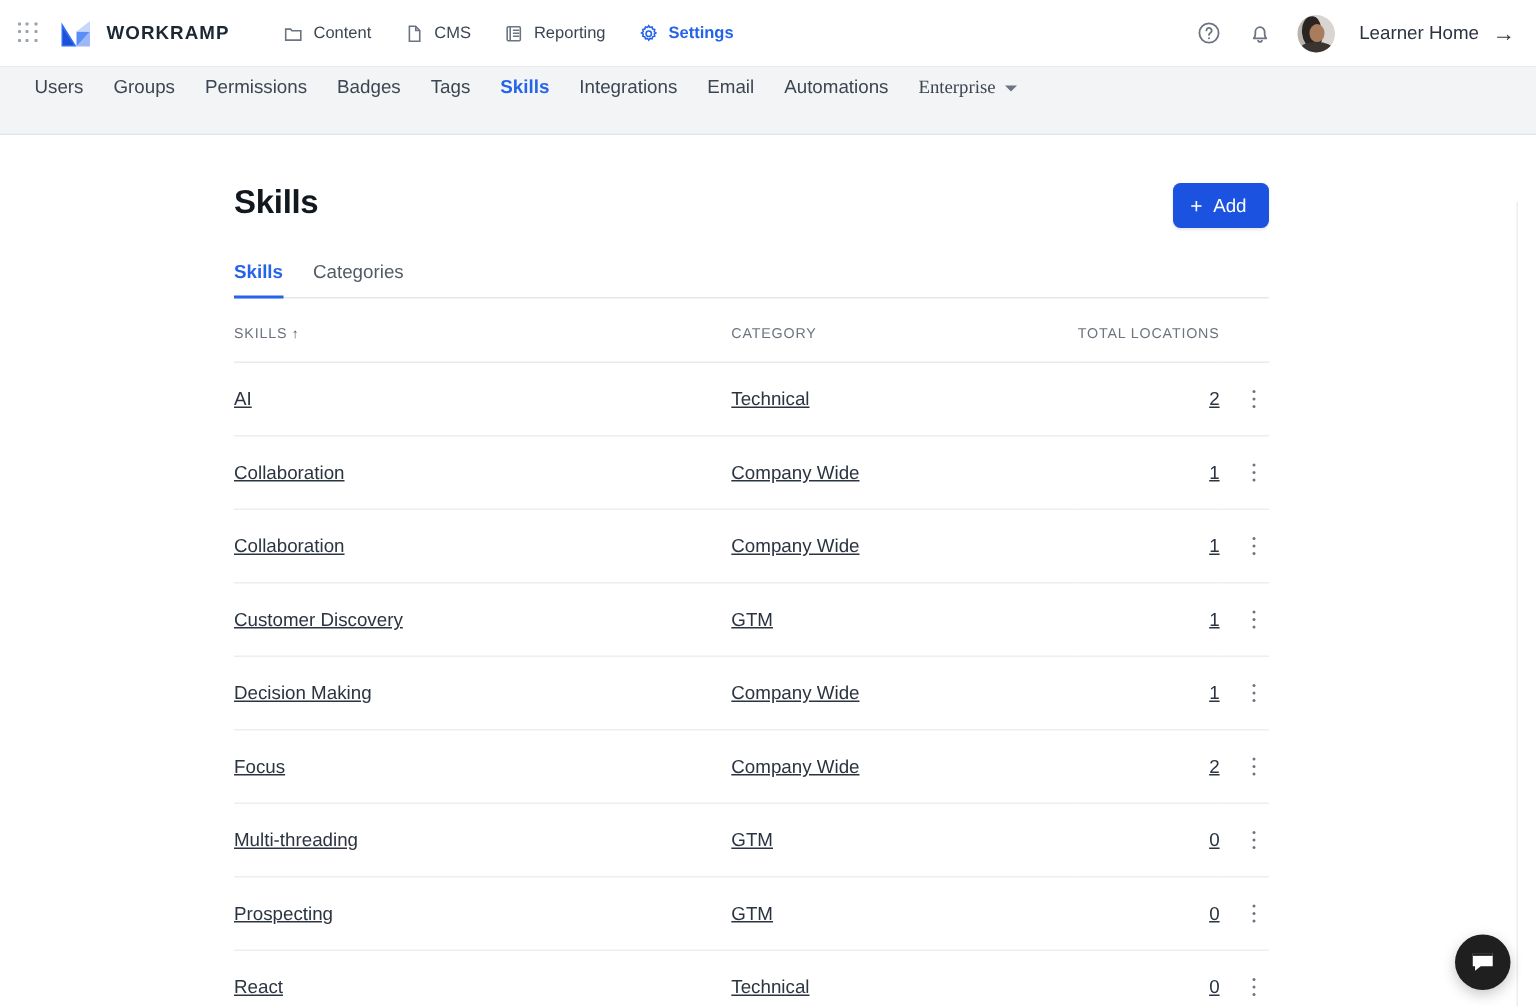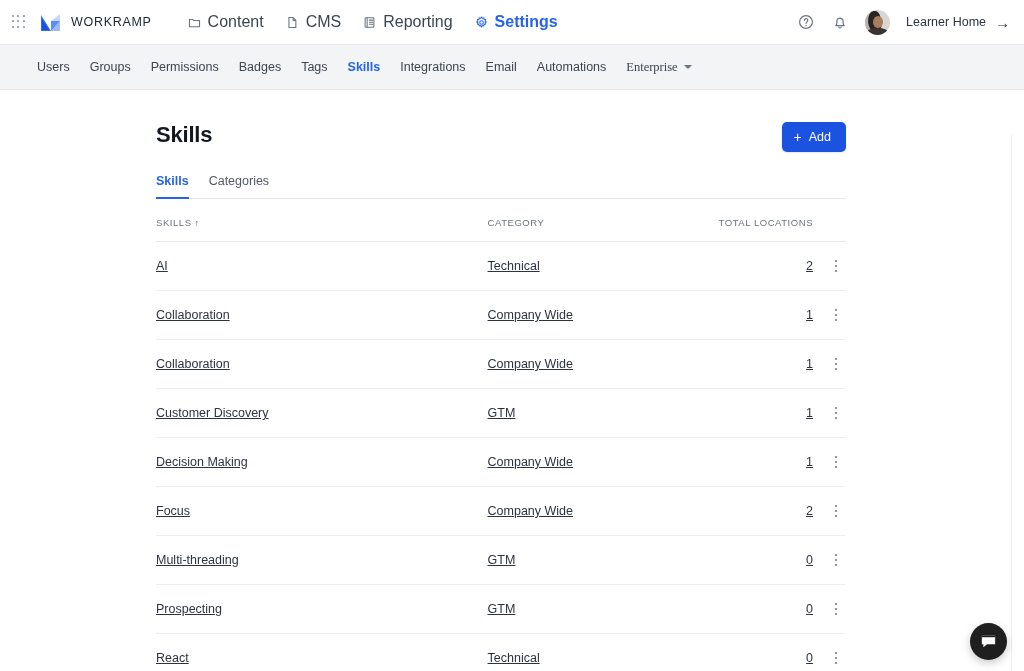--- a/index.html
+++ b/index.html
@@ -60,36 +60,36 @@
     display: flex;
     align-items: center;
     gap: 9px;
     margin-right: 26px;
     cursor: pointer;
     flex: none;
   }
   .brand-mark { width: 22px; height: 20px; flex: none; display:block; }
   .brand-name {
     font-size: 12.5px;
-    font-weight: normal;
+    font-weight: bold;
     letter-spacing: 0.7px;
     color: #1b2733;
     white-space: nowrap;
   }
 
   .topnav {
     display: flex;
     align-items: center;
     gap: 2px;
   }
   .topnav-item {
     display: flex;
     align-items: center;
     gap: 7px;
-    font-size: 16px;
+    font-size: 11px;
     color: #3c4652;
     padding: 6px 10px;
     border-radius: 4px;
     cursor: pointer;
     white-space: nowrap;
   }
   .topnav-item svg { display:block; flex:none; }
   .topnav-item.active { color: #2563eb; font-weight: bold; }
   .topnav-item.active svg { color: #2563eb; }
 
@@ -160,22 +160,22 @@
   }
   .arrow-right { font-size: 15px; line-height: 1; color:#2b3440; }
 
   
   .subnav {
     height: 45px;
     min-height: 45px;
     background: #f3f4f6;
     border-bottom: 1px solid #e3e6ea;
     display: flex;
-    align-items: center;
-    padding: 0 28px;
+    align-items: flex-start;
+    padding: 0 14px;
     gap: 2px;
   }
   .subnav-item {
     font-size: 12.5px;
     color: #3c4652;
     padding: 6px 9px;
     border-radius: 4px;
     cursor: pointer;
     white-space: nowrap;
   }

